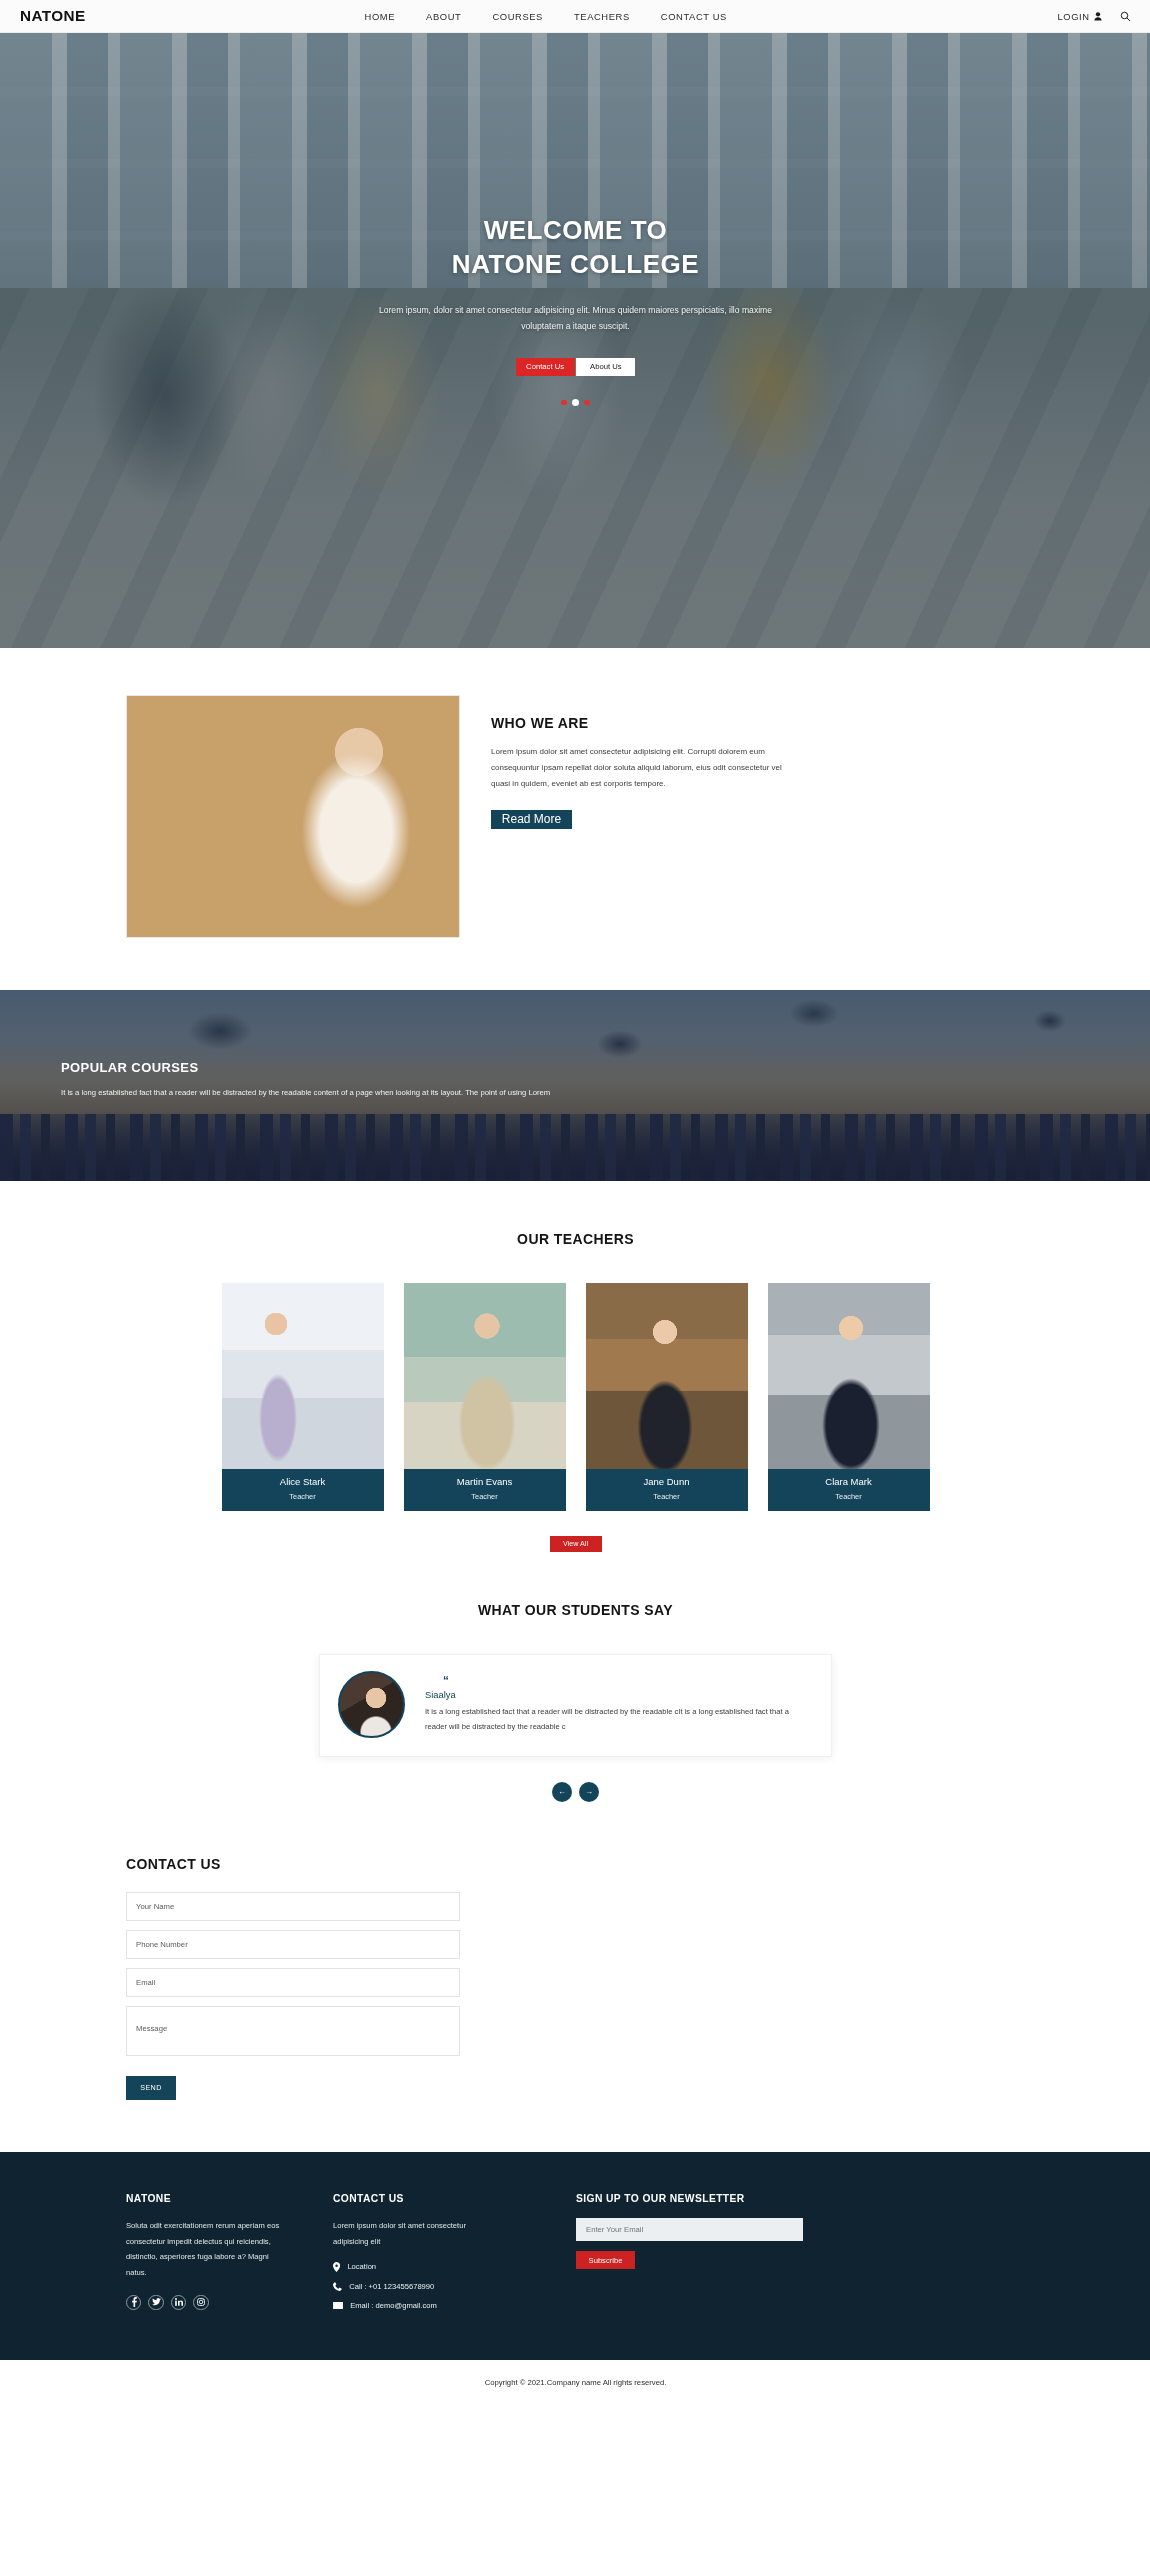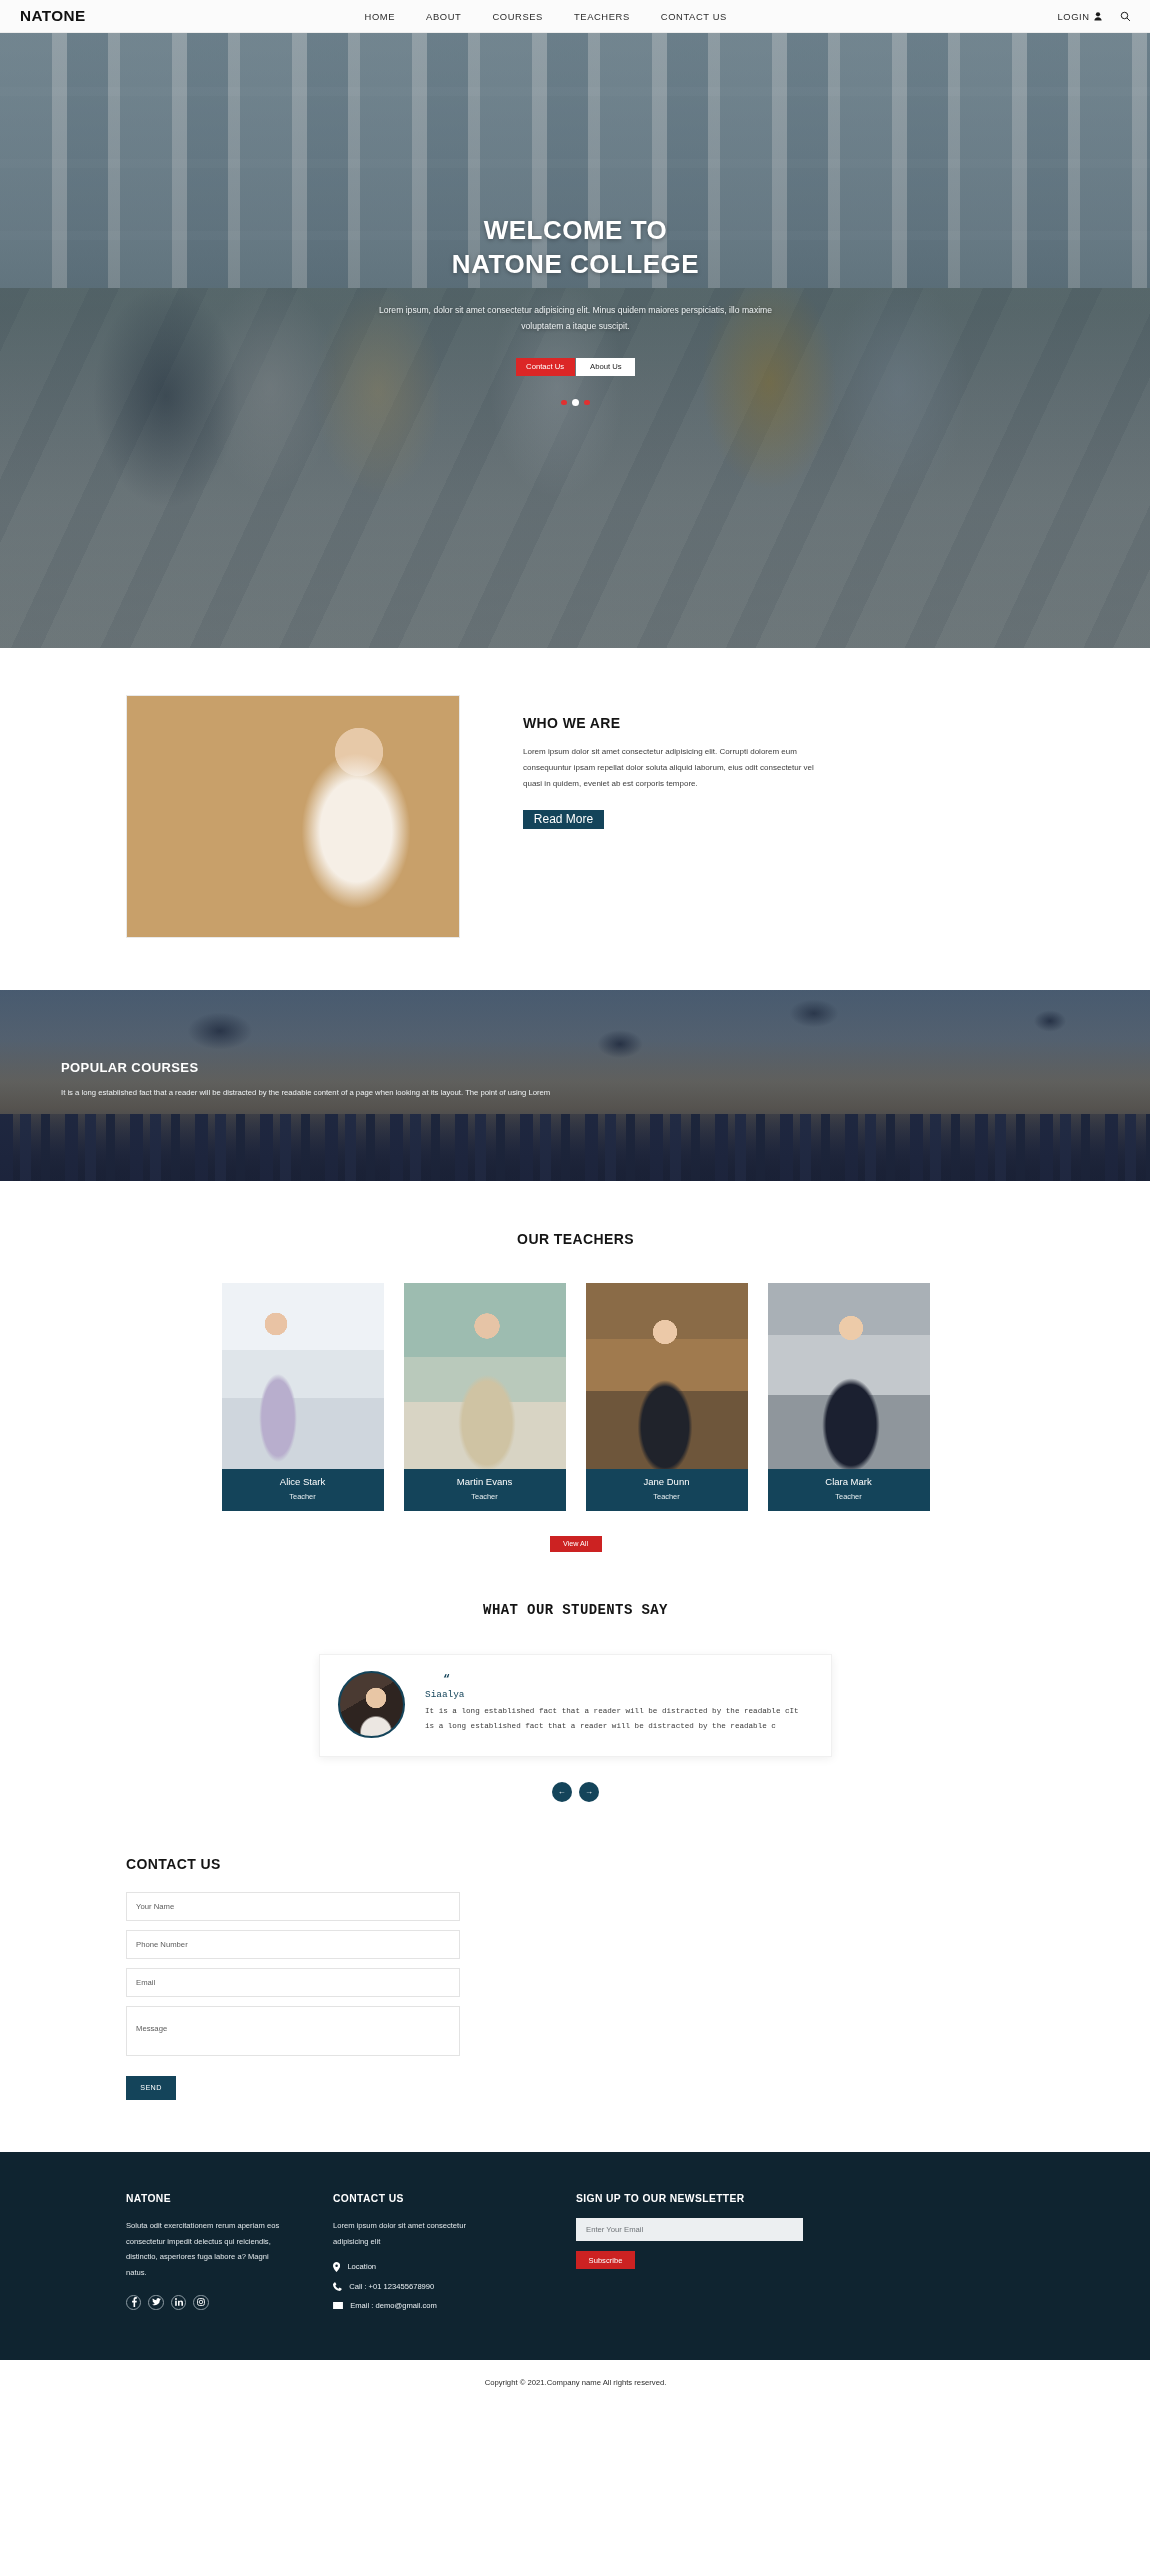--- a/index.html
+++ b/index.html
@@ -167,21 +167,21 @@
     border: 0.9px solid #e9e9e9;
     background:
       radial-gradient(ellipse 85px 121px at 229px 135px, #f6efe6 0 42%, transparent 64%),
       radial-gradient(circle 34px at 232px 56px, #e7c9a8 0 70%, transparent 72%),
       linear-gradient(180deg, #c8a06a 0 100%),
       repeating-linear-gradient(90deg,
         #7f5d34 0 7.2px, #b98c4e 7.2px 13.5px, #5f6f80 13.5px 20px, #8f4c3d 20px 27px,
         #c9b48a 27px 33px, #49607a 33px 40px, #a06a46 40px 47px, #d8cbb0 47px 54px);
     background-blend-mode: normal, normal, normal, normal;
   }
-  .about-text { padding-top: 20px; margin-left: 32px; }
+  .about-text { padding-top: 20px; }
   .sec-title {
     font-size: 14px;
     font-weight: bold;
     letter-spacing: 0.4px;
     color: #141414;
   }
   .about-body {
     margin-top: 12.6px;
     font-size: 8px;
     line-height: 2.0;
@@ -292,21 +292,21 @@
     background: #cc2222;
     color: #fff;
     font-size: 7.2px;
     border: none;
     cursor: pointer;
     font-family: inherit;
     display: flex; align-items: center; justify-content: center;
   }
 
   
-  .testi-sec { padding: 50px 0 0; text-align: center; font-family: Liberation Mono, monospace; }
+  .testi-sec { padding: 50px 0 0; text-align: center; }
   .testi-card {
     margin: 36px auto 0;
     width: 513px;
     background: #fff;
     border: 0.9px solid #f0f0f0;
     box-shadow: 0 1.8px 9px rgba(0,0,0,.07);
     padding: 16px 23.4px 18px 18px;
     display: flex;
     gap: 20px;
     text-align: left;

